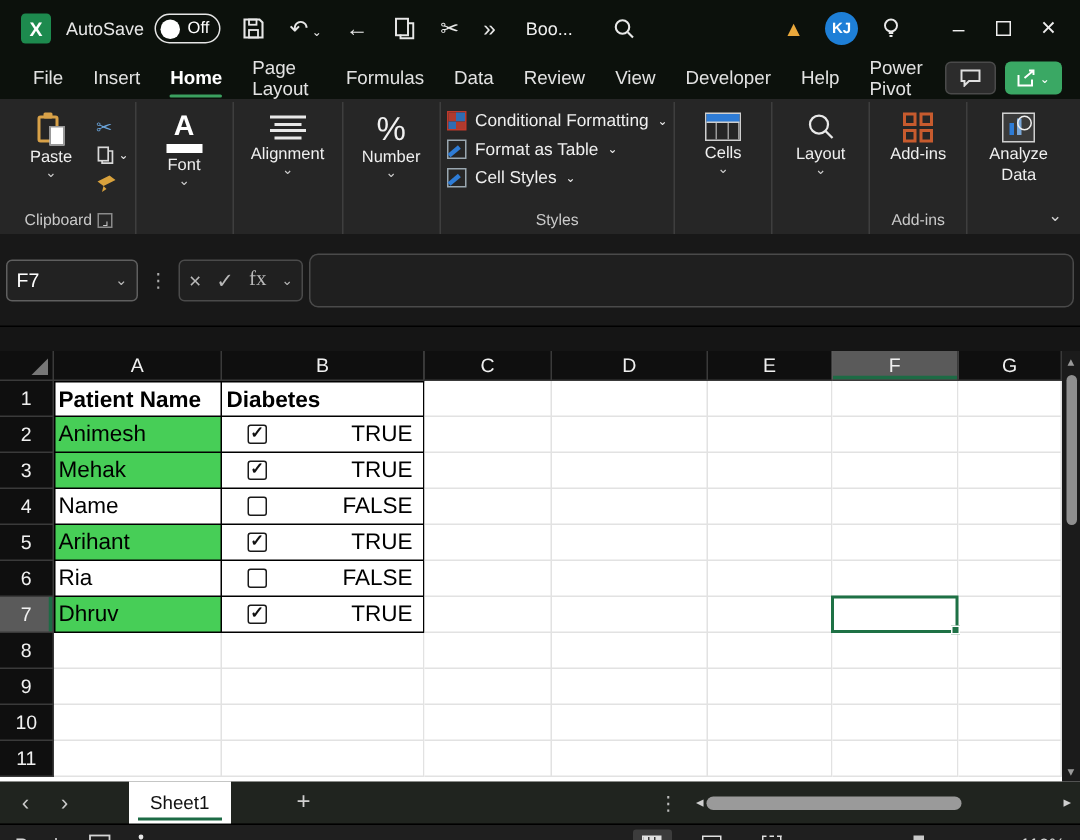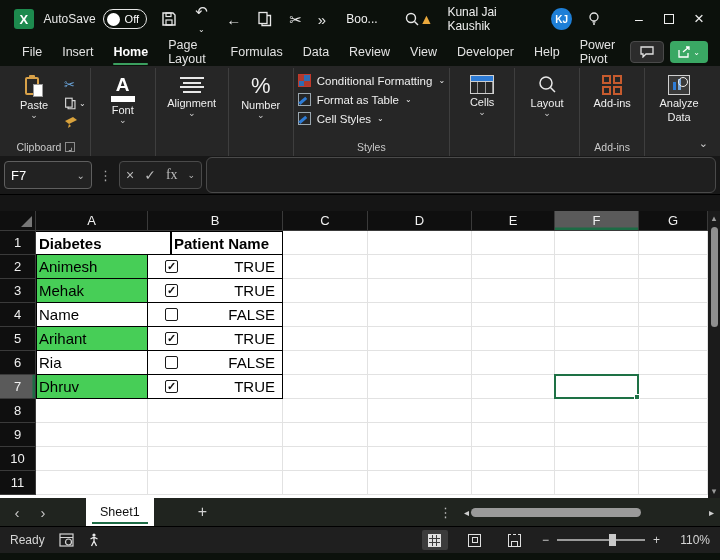--- a/index.html
+++ b/index.html
@@ -80,21 +80,21 @@
   .addinicon { width:20px; height:20px; display:grid; grid-template-columns:1fr 1fr; grid-template-rows:1fr 1fr; gap:2px; }
   .addinicon i { border:2px solid #c75b2e; }
   
   .anicon { width:22px; height:20px; border:1.5px solid #cfcfcf; position:relative; background:#3a3a3a; }
   .anicon .bar1 { position:absolute; left:4px; bottom:4px; width:3px; height:8px; background:#2e7cd6; }
   .anicon .bar2 { position:absolute; left:9px; bottom:4px; width:3px; height:11px; background:#7aa7d8; }
   .anicon .lens { position:absolute; right:1px; top:1px; width:10px; height:10px; border:1.5px solid #efefef; border-radius:50%; }
   .collapse-chev { position:absolute; right:12px; bottom:6px; font-size:11px; color:#cfcfcf; }
 
   
-  .formularow { height:39px; background:#181818; display:flex; align-items:center; padding:0 4px; gap:4px; border-bottom:1px solid #000; }
+  .formularow { height:62px; background:#181818; display:flex; align-items:center; padding:0 4px; gap:4px; border-bottom:1px solid #000; }
   .namebox { width:88px; height:28px; background:#222; border:1px solid #5f5f5f; border-radius:4px; display:flex; align-items:center; padding:0 6px; font-size:13px; color:#fff; }
   .namebox .nbchev { margin-left:auto; font-size:10px; color:#bbb; }
   .vdots { color:#aaa; font-size:13px; padding:0 3px; }
   .fxgroup { height:28px; border:1px solid #4a4a4a; border-radius:4px; background:#202020; display:flex; align-items:center; padding:0 6px; gap:10px; color:#b9b9b9; }
   .fxgroup .fbtn { font-size:14px; color:#b9b9b9; background:none; border:none; cursor:pointer; }
   .fx { font-family:"Liberation Serif",serif; font-size:14px; }
   .fxchev { font-size:9px; }
   .formulainput { flex:1; height:36px; background:#1f1f1f; border:1px solid #4a4a4a; border-radius:6px; color:#fff; font-size:13px; padding:0 8px; }
   .gridspacer { height:16px; background:#151515; }
 
@@ -190,21 +190,20 @@
   </div>
   <span class="wbtitle">Boo...</span>
   <button class="icon-btn tb-search" title="Search">
     <svg width="16" height="16" viewBox="0 0 16 16">
         <circle cx="7" cy="7" r="4.5" fill="none" stroke="#e8e8e8" stroke-width="1.4"></circle>
         <line x1="10.5" y1="10.5" x2="14" y2="14" stroke="#e8e8e8" stroke-width="1.4"></line>
       </svg>
   </button>
   <div class="tb-right">
     <span class="warn">▲</span>
-    <span class="uname">Kunal Jai Kaushik</span>
     <span class="avatar">KJ</span>
     <button class="icon-btn" title="Tell me">
       <svg width="16" height="16" viewBox="0 0 16 16">
           <circle cx="8" cy="6" r="4" fill="none" stroke="#e8e8e8" stroke-width="1.3"></circle>
           <line x1="6.5" y1="11" x2="9.5" y2="11" stroke="#e8e8e8" stroke-width="1.3"></line>
           <line x1="7" y1="13" x2="9" y2="13" stroke="#e8e8e8" stroke-width="1.3"></line>
         </svg>
     </button>
     <div class="winctl">
       <span class="wc">–</span>
@@ -442,22 +441,22 @@
         <div class="chcell cB">B</div>
         <div class="chcell cC">C</div>
         <div class="chcell cD">D</div>
         <div class="chcell cE">E</div>
         <div class="chcell cF sel">F</div>
         <div class="chcell cG">G</div>
       </div>
     <div>
         <div class="grid-row">
           <div class="rowhdr">1</div>
+          <div class="cell cA tbl bold bt bl">Patient Name</div>
           <div class="cell cB tbl bold bt">Diabetes</div>
-          <div class="cell cA tbl bold bt bl">Patient Name</div>
           <div class="cell cC"></div>
           <div class="cell cD"></div>
           <div class="cell cE"></div>
           <div class="cell cF"></div>
           <div class="cell cG"></div>
         </div>
         <div class="grid-row">
           <div class="rowhdr">2</div>
           <div class="cell cA tbl bl hl">Animesh</div>
           <div class="cell cB tbl bcell">

